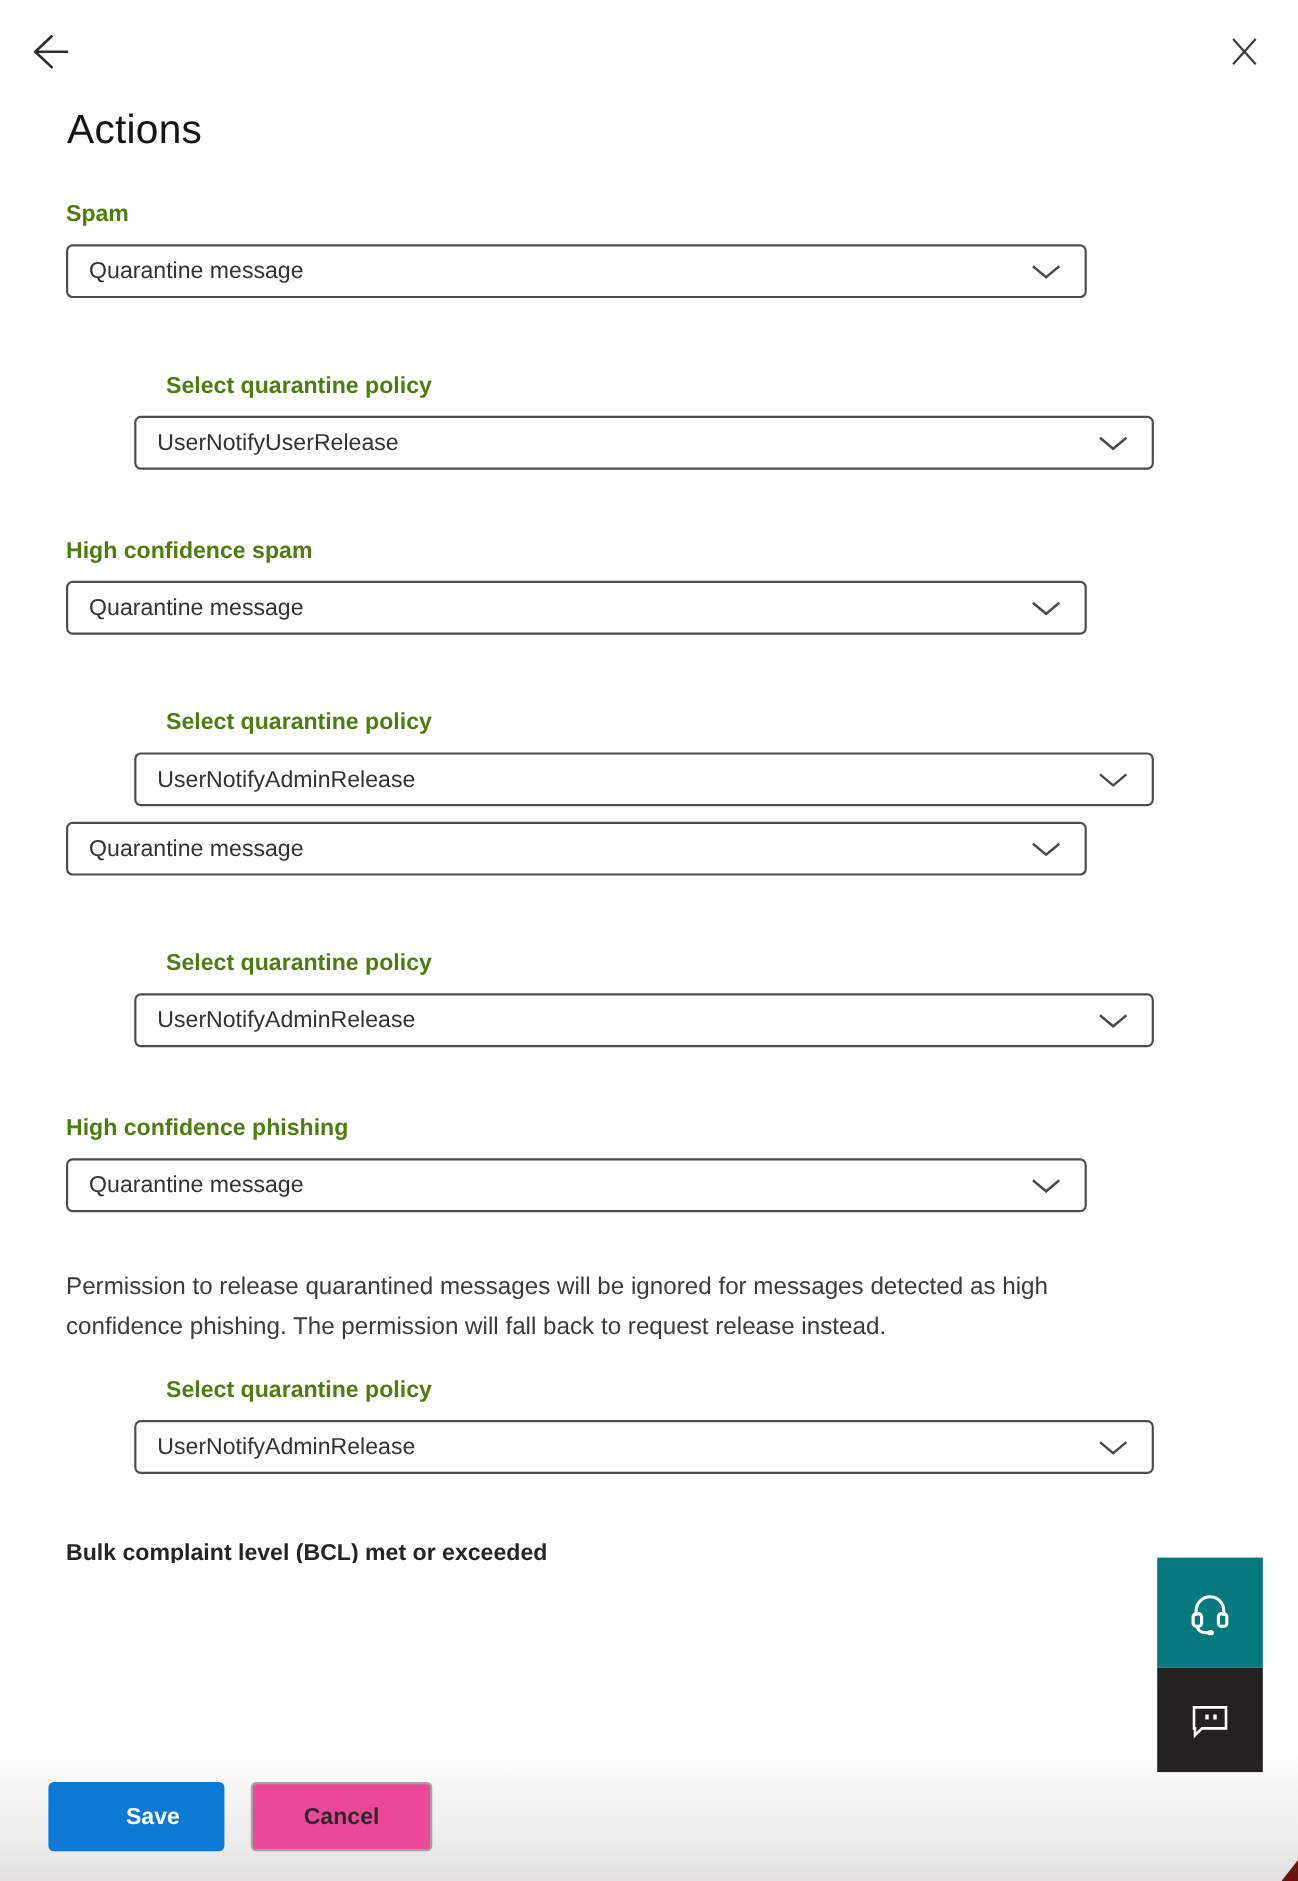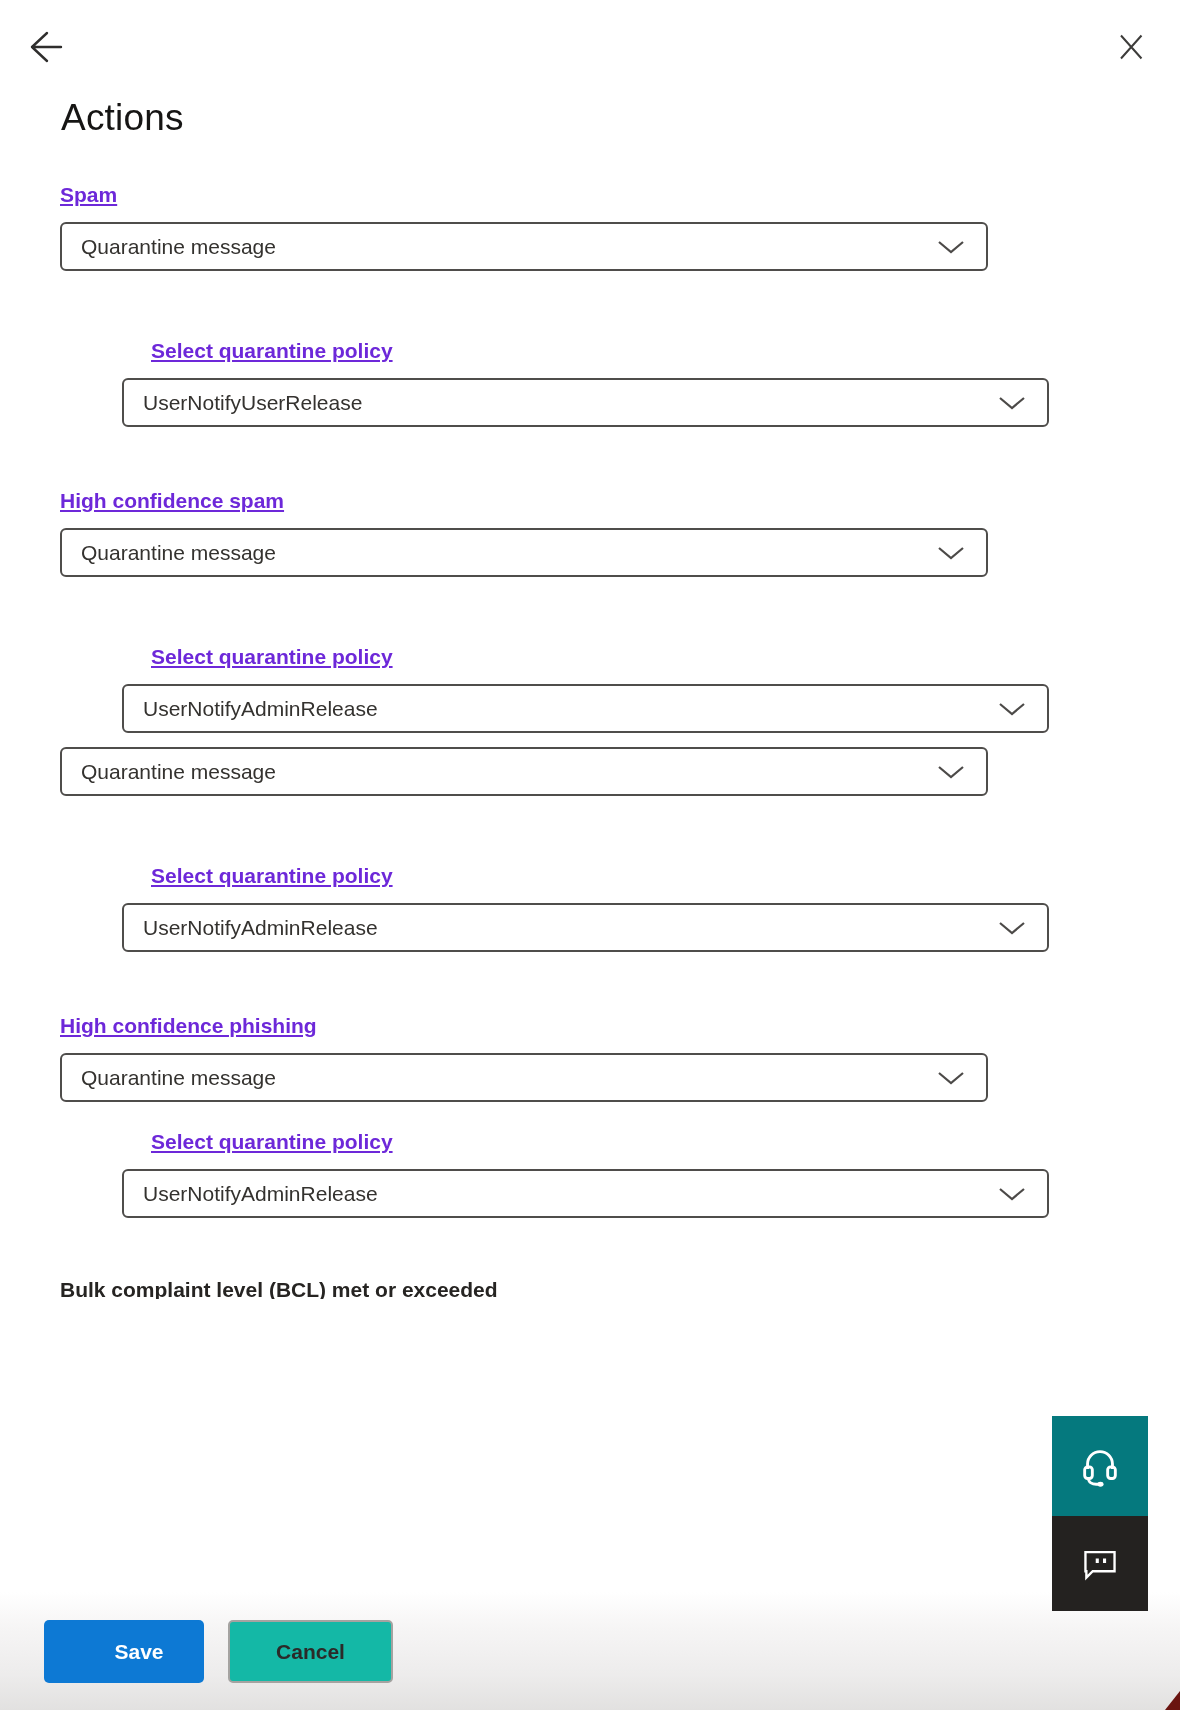--- a/index.html
+++ b/index.html
@@ -28,22 +28,21 @@
 
   .page-title {
     margin: 96px 0 0 1px;
     font-size: 37px; line-height: 44px; font-weight: 400;
     color: #161514; letter-spacing: 0.2px;
   }
 
   .sec-label {
     margin-top: 61px;
     font-size: 21px; line-height: 26px; font-weight: 600;
-    color: #6d28d9;
-    text-decoration: underline;
+    color: #4d7c0f;
   }
   .sec-label.first { margin-top: 42px; }
   .pol-label { margin-top: 67px; margin-left: 91px; }
   .pol-label.tight { margin-top: 27px; }
 
   .combo {
     margin-top: 14px;
     box-sizing: border-box;
     width: 928px; height: 49px;
     border: 2px solid #4f4d4b; border-radius: 6px;
@@ -98,21 +97,21 @@
     cursor: pointer;
   }
   .btn-save {
     width: 160px;
     background: #0d79d4; color: #ffffff;
     border: none;
     padding-left: 36px;
   }
   .btn-cancel {
     width: 165px; margin-left: 24px;
-    background: #14b8a6; color: #2b2a29;
+    background: #ec4899; color: #2b2a29;
     border: 2px solid #a5a3a1;
   }
 
   
   .widget-stack { position: absolute; left: 1052px; top: 1416px; z-index: 3; }
   .widget {
     width: 96px;
     display: flex; align-items: center; justify-content: center;
     border: none; padding: 0; cursor: pointer;
   }
@@ -190,20 +189,21 @@
   </div>
 
   <div class="sec-label">High confidence phishing</div>
   <div class="combo">
     <span class="combo-value">Quarantine message</span>
     <svg class="chev" width="28" height="14" viewBox="0 0 28 14">
         <polyline points="2,2 14,12 26,2" fill="none" stroke="#4c4a48" stroke-width="2.2"></polyline>
       </svg>
   </div>
 
+  <p class="note">Permission to release quarantined messages will be ignored for messages detected as high confidence phishing. The permission will fall back to request release instead.</p>
 
   <div class="sec-label pol-label tight">Select quarantine policy</div>
   <div class="combo pol">
     <span class="combo-value">UserNotifyAdminRelease</span>
     <svg class="chev" width="28" height="14" viewBox="0 0 28 14">
         <polyline points="2,2 14,12 26,2" fill="none" stroke="#4c4a48" stroke-width="2.2"></polyline>
       </svg>
   </div>
 
   <div class="bulk-label">Bulk complaint level (BCL) met or exceeded</div>

